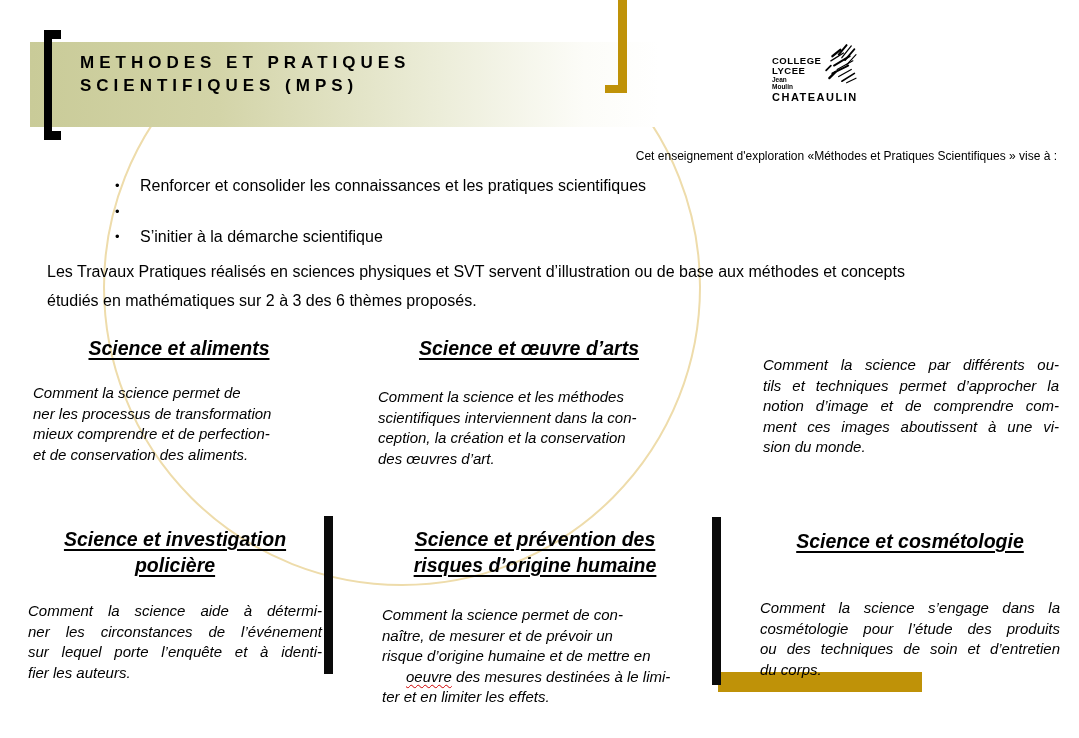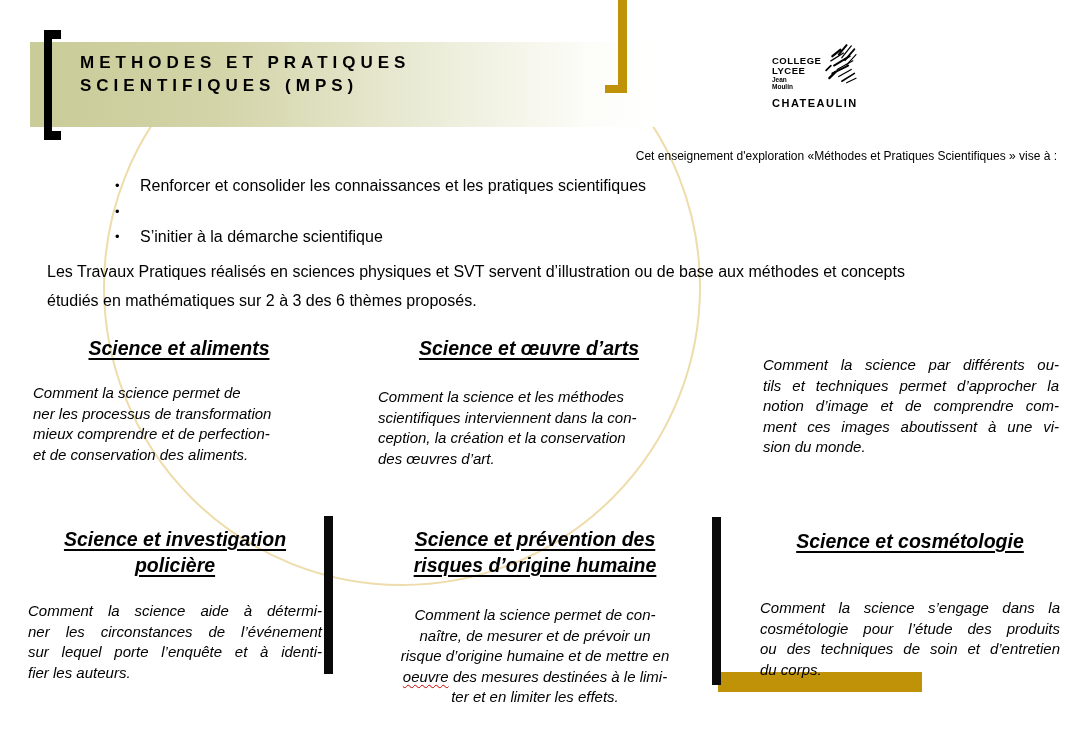--- a/index.html
+++ b/index.html
@@ -33,43 +33,43 @@
   .vbar-1 { left:324px; top:516px; height:158px; }
   .vbar-2 { left:712px; top:517px; height:168px; }
   .gold-bar { position:absolute; left:718px; top:672px; width:204px; height:20px; background:#bf9208; z-index:1; }
   
   .logo { position:absolute; left:772px; top:42px; width:86px; z-index:2; }
   .logo-top { display:flex; align-items:flex-end; }
   .logo-names { line-height:10px; }
   .logo-college { font-size:9.5px; font-weight:bold; letter-spacing:0.5px; }
   .logo-small { font-size:6.5px; font-weight:bold; line-height:7px; }
   .logo-face { margin-left:2px; margin-top:-4px; }
-  .logo-bottom { font-size:11px; font-weight:bold; letter-spacing:1.5px; margin-top:7px; }
+  .logo-bottom { font-size:11px; font-weight:bold; letter-spacing:1.5px; margin-top:1px; }
   
   .intro { position:absolute; left:47px; top:145px; width:1010px; z-index:2; }
   .intro-lead { font-size:12px; line-height:22px;text-align:right; }
   .bullet-list { margin:6px 0 0 0; padding:0; list-style:none; }
   .bullet-item { display:flex; font-size:16px; line-height:25.5px; }
   .bullet-dot { width:25px; margin-left:68px; font-size:13px; }
   .intro-paragraph { margin-top:7px; font-size:16px; line-height:29px; white-space:pre-line; }
   
   .theme { position:absolute; z-index:2;font-style:italic; }
   .theme-title { text-align:center; font-weight:bold; font-size:19.5px; line-height:26px; }
   .theme-title div { text-decoration:underline; text-decoration-thickness:2px; text-underline-offset:3px; }
   .theme-body { font-size:15px; line-height:20.5px; }
   .theme-body .jline { text-align:justify; text-align-last:justify; }
   .misspelled {
     text-decoration-line:underline; text-decoration-style:wavy;
-    text-decoration-color:#cc0000; text-decoration-thickness:1px; text-underline-offset:2px;
+    text-decoration-color:#cc0000; text-decoration-thickness:1px; text-underline-offset:2px;margin-left:24px;
   }
   .t0 { left:33px;  top:335px; width:292px; } .t0 .theme-body { margin-top:22px; }
   .t1 { left:378px; top:335px; width:302px; } .t1 .theme-body { margin-top:26px; }
   .t2 { left:763px; top:335px; width:296px; } .t2 .theme-body { margin-top:20px; }
   .t3 { left:28px;  top:526px; width:294px; } .t3 .theme-body { margin-top:23px; }
-  .t4 { left:382px; top:526px; width:306px; } .t4 .theme-body { margin-top:27px;text-align:center; }
+  .t4 { left:382px; top:526px; width:306px; } .t4 .theme-body { margin-top:27px; }
   .t5 { left:760px; top:528px; width:300px; } .t5 .theme-body { margin-top:44px; }
 </style>
 </head>
 <body>
 
 <div class="page">
 
   <div class="circle-clip">
     <div class="circle-ornament"></div>
   </div>

